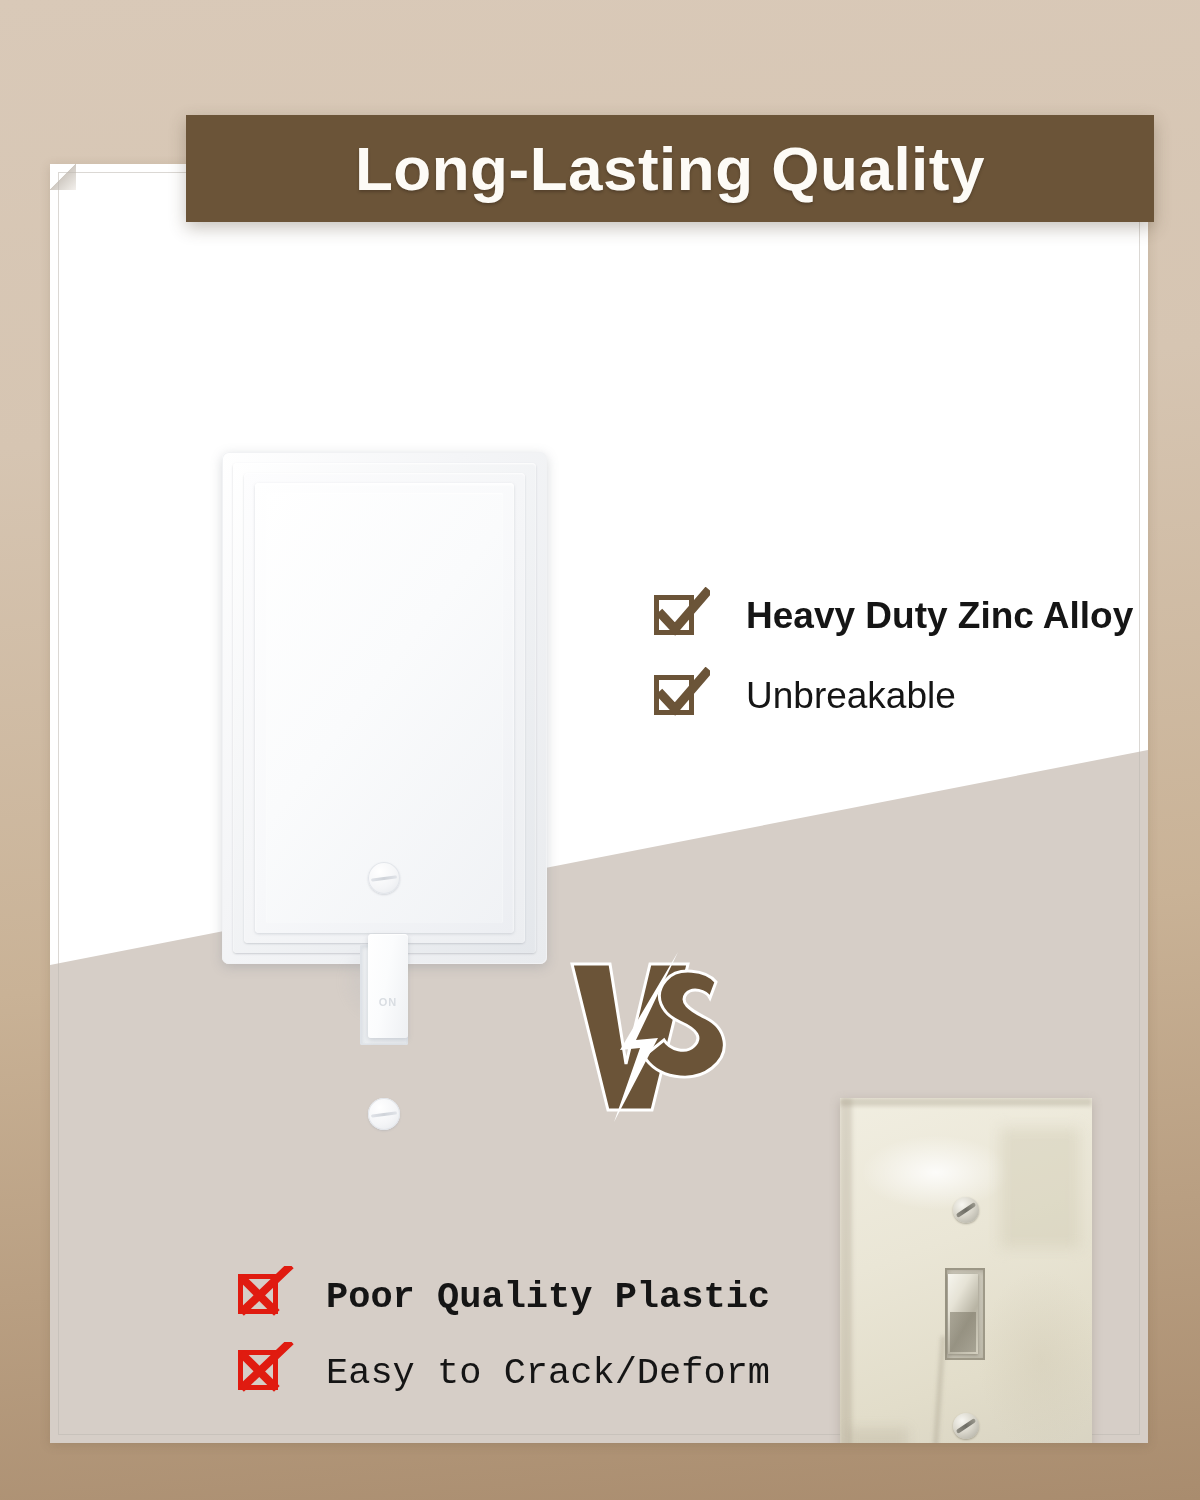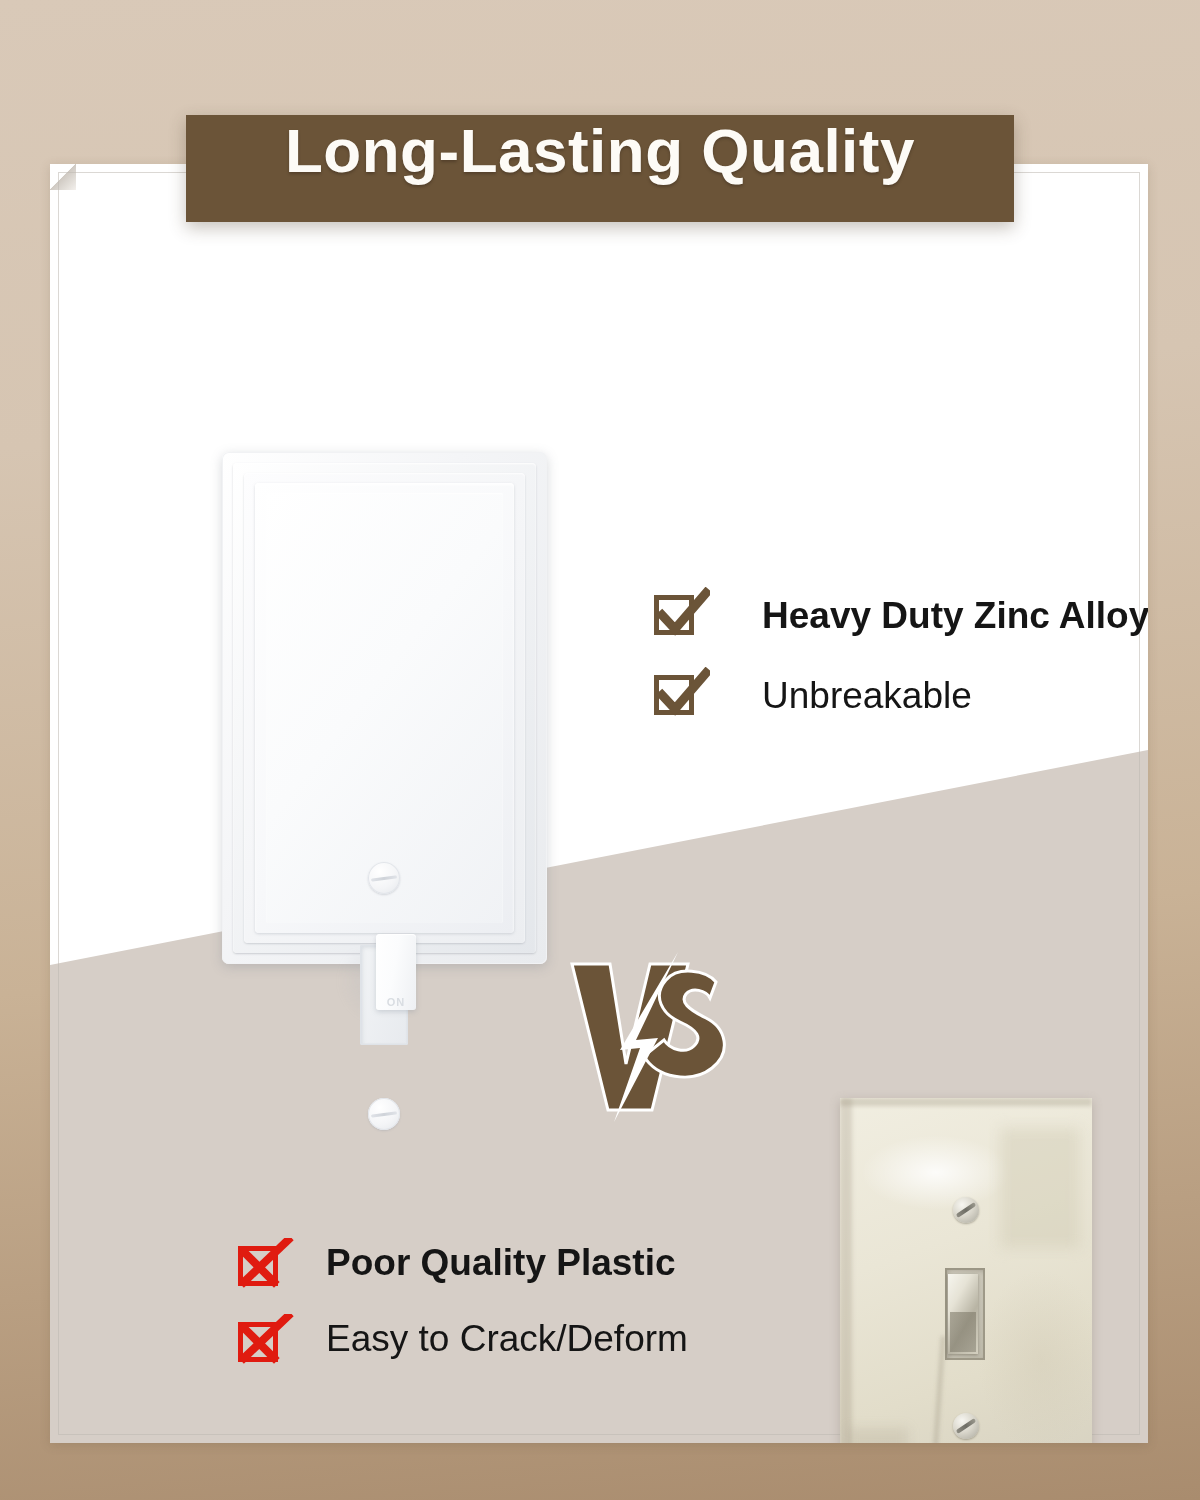--- a/index.html
+++ b/index.html
@@ -26,24 +26,24 @@
     position:absolute;left:0;top:0;width:1098px;height:1279px;
     background:#d6cec7;
     clip-path:polygon(0 795%, 0 795%, 0 795%);
   }
   .diagonal-field{
     clip-path:polygon(0 801px, 1098px 586px, 1098px 1279px, 0 1279px);
   }
 
   
   .banner{
-    position:absolute;left:186px;top:115px;width:828px;height:107px;
+    position:absolute;left:186px;top:115px;width:968px;height:107px;
     background:#6b5438;
     box-shadow:0 6px 16px rgba(70,55,38,.30);
-    display:flex;align-items:flex-start;justify-content:center;
+    display:flex;align-items:center;justify-content:center;
     z-index:6;
   }
   .banner-text{
     color:#fdfbf6;font-size:62px;font-weight:bold;letter-spacing:.5px;
     text-shadow:0 2px 3px rgba(40,30,20,.35);
     white-space:nowrap;
   }
 
   
   .plate-new{
@@ -83,50 +83,50 @@
     transform:rotate(-7deg);
   }
   .screw-top{left:146px;top:410px;}
   .screw-bottom{left:146px;top:646px;}
   .toggle-well{
     position:absolute;left:138px;top:493px;width:48px;height:100px;border-radius:2px;
     background:linear-gradient(110deg,#f2f4f6,#e7eaee);
     box-shadow:inset 0 0 0 1.5px #dfe3e8, inset 2px 2px 4px rgba(150,158,168,.30);
   }
   .toggle-lever{
-    position:absolute;left:154px;top:482px;width:40px;height:76px;border-radius:4px 4px 3px 3px;
+    position:absolute;left:146px;top:482px;width:40px;height:104px;border-radius:4px 4px 3px 3px;
     background:linear-gradient(100deg,#ffffff 0%,#fbfcfd 45%,#eef0f3 100%);
     box-shadow:0 2px 5px rgba(140,148,160,.35), inset 0 1px 1px #fff;
   }
   .toggle-on{
     position:absolute;left:0;right:0;top:62px;text-align:center;
     font-size:11px;color:#d9dde2;letter-spacing:1px;font-weight:bold;
   }
   .plate-shadow-soft{
     position:absolute;left:116px;top:500px;width:60px;height:72px;
     background:radial-gradient(ellipse at 70% 40%,rgba(160,168,178,.22),rgba(160,168,178,0) 70%);
     filter:blur(3px);
   }
 
   
   .check-list{position:absolute;left:602px;top:412px;z-index:5;}
   .check-row{display:flex;align-items:center;height:80px;}
   .cbox{position:relative;width:50px;height:50px;flex:0 0 50px;}
   .cbox .sq{position:absolute;left:2px;top:4px;width:40px;height:40px;
     border:5px solid #6b5438;box-sizing:border-box;}
   .cbox svg{position:absolute;left:0;top:-4px;}
-  .check-label{margin-left:60px;font-size:37px;color:#151515;white-space:nowrap;}
+  .check-label{margin-left:44px;font-size:37px;color:#151515;white-space:nowrap;}
   .check-label.bold{font-weight:bold;}
 
   
   .vs-mark{position:absolute;left:516px;top:788px;width:180px;height:170px;z-index:7;}
 
   
   .x-list{position:absolute;left:186px;top:1078px;z-index:5;}
-  .x-row{display:flex;align-items:flex-start;height:76px;}
+  .x-row{display:flex;align-items:flex-end;height:76px;font-family:Liberation Mono, monospace;}
   .xbox{position:relative;width:48px;height:48px;flex:0 0 48px;}
   .xbox .sq{position:absolute;left:2px;top:4px;width:40px;height:40px;
     border:5px solid #e01b10;box-sizing:border-box;}
   .xbox svg{position:absolute;left:0;top:-4px;}
   .x-label{margin-left:42px;font-size:37px;color:#151515;white-space:nowrap;}
   .x-label.bold{font-weight:bold;}
 
   
   .plate-old{
     position:absolute;left:790px;top:934px;width:252px;height:438px;

